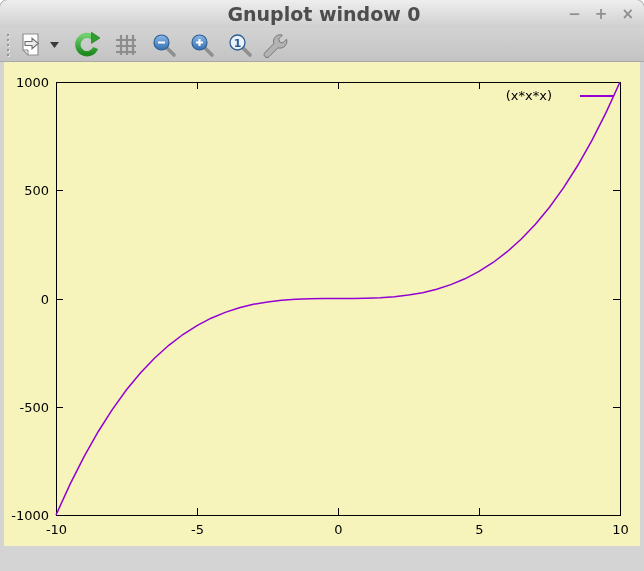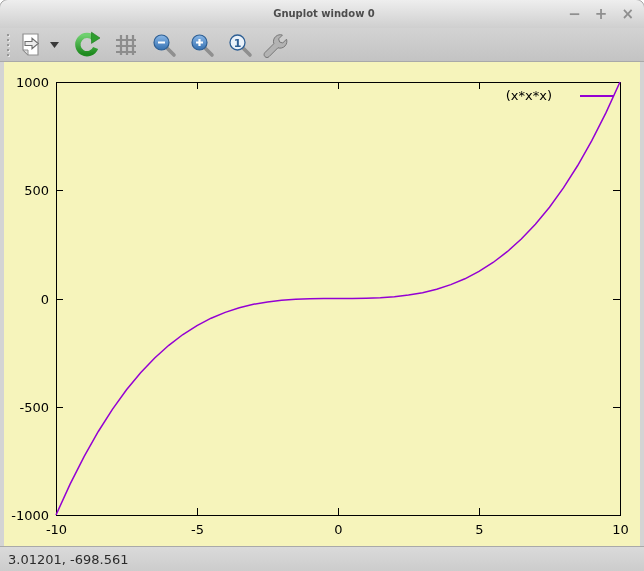--- a/index.html
+++ b/index.html
@@ -11,21 +11,21 @@
   }
   
   .titlebar{
     position:absolute;top:0;left:0;right:0;height:28px;
     background:linear-gradient(#eeeeee,#cfcfcf);
     border-bottom:1px solid #aeaeae;
     border-radius:8px 8px 0 0;
   }
   .window-title{
     position:absolute;left:4px;right:0;top:0;height:28px;line-height:28px;
-    text-align:center;font-size:10px;font-weight:bold;color:#4d4d4d;
+    text-align:center;font-size:19px;font-weight:bold;color:#4d4d4d;
   }
   .window-controls{
     position:absolute;right:10px;top:0;height:28px;
     display:flex;align-items:center;gap:14px;
   }
   .win-btn{
     color:#8f8f8f;font-size:15px;font-weight:bold;line-height:1;
     cursor:default;user-select:none;
   }
   
@@ -217,17 +217,14 @@
         <line x1="616" y1="20.5" x2="609" y2="20.5" stroke="#000" shape-rendering="crispEdges"></line>
         <text x="45" y="25" text-anchor="end" font-size="13" fill="#000" font-family="DejaVu Sans, sans-serif">1000</text>
         <polyline points="52.0,453.0 66.1,422.1 80.2,394.3 94.3,369.5 108.4,347.3 122.5,327.8 136.6,310.8 150.7,296.0 164.8,283.3 178.9,272.5 193.0,263.6 207.1,256.2 221.2,250.4 235.3,245.8 249.4,242.3 263.5,239.9 277.6,238.2 291.7,237.2 305.8,236.7 319.9,236.5 334.0,236.5 348.1,236.5 362.2,236.3 376.3,235.8 390.4,234.8 404.5,233.1 418.6,230.7 432.7,227.2 446.8,222.6 460.9,216.8 475.0,209.4 489.1,200.5 503.2,189.7 517.3,177.0 531.4,162.2 545.5,145.2 559.6,125.7 573.7,103.5 587.8,78.7 601.9,50.9 616.0,20.0" fill="none" stroke="#9400d3" stroke-width="1.5"></polyline>
       </svg>
     <div class="legend">
       <span class="legend-label">(x*x*x)</span>
       <span class="legend-line" style="background: rgb(148, 0, 211);"></span>
     </div>
   </div>
 
-  <div class="statusbar">
-    <span>3.01201, -698.561</span>
-  </div>
 
 </div>
 
 </body></html>

